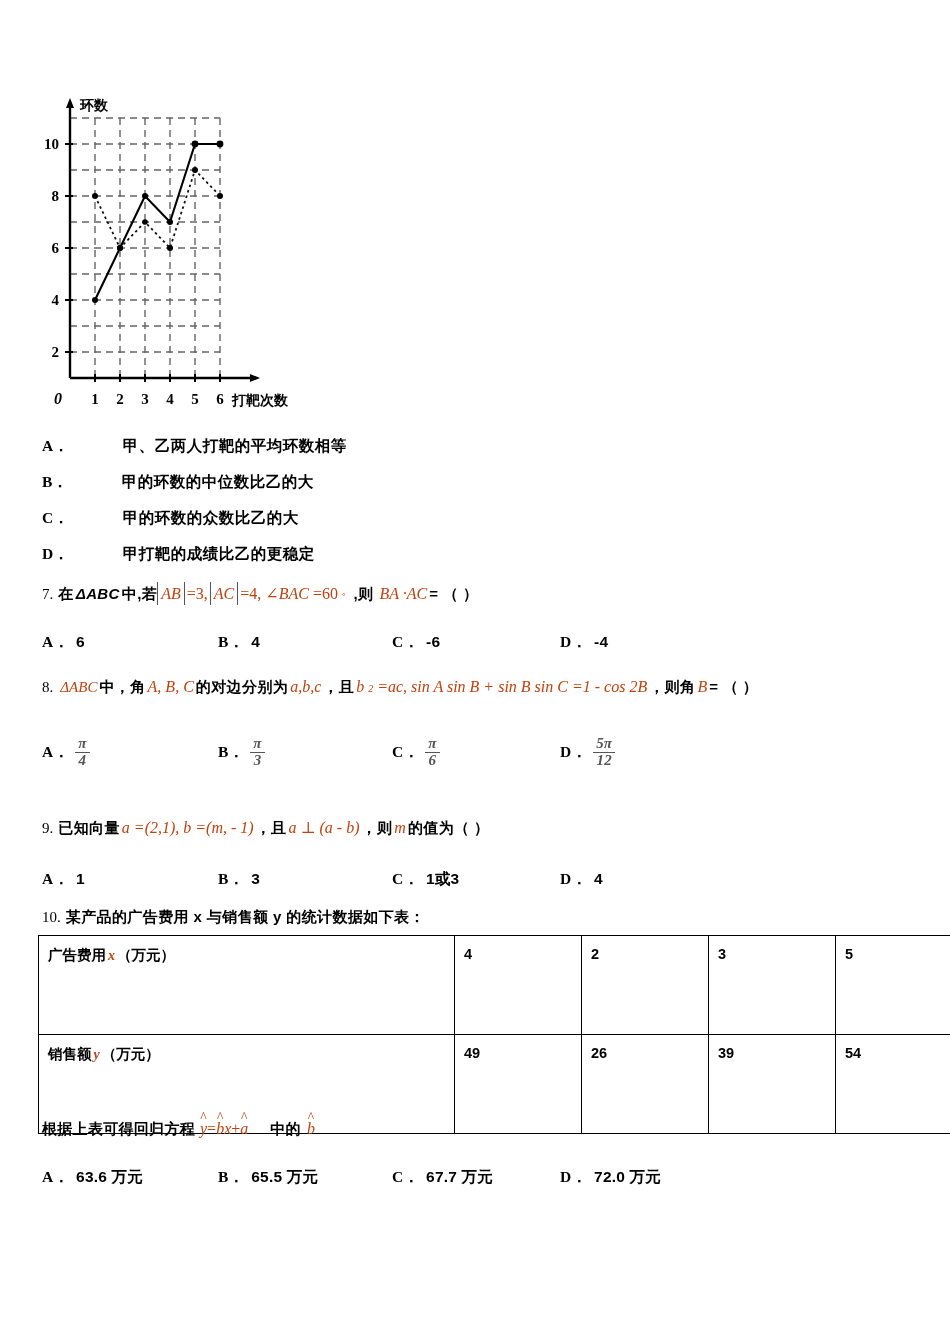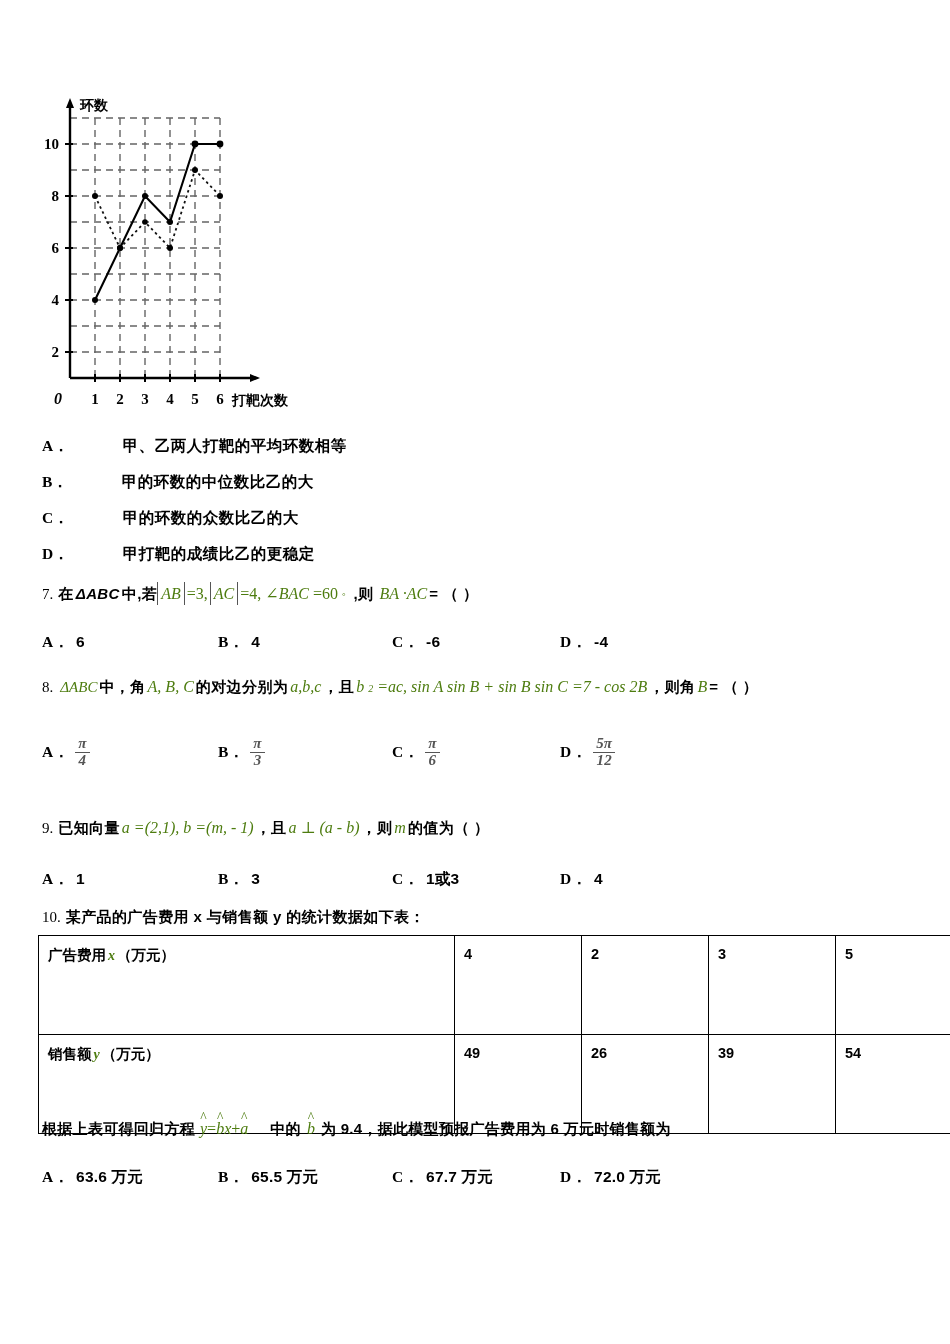--- a/index.html
+++ b/index.html
@@ -91,21 +91,21 @@
   }
   .qtext {
     font-family: "Liberation Sans", "DejaVu Sans", sans-serif;
     font-weight: bold;
     font-size: 15px;
     letter-spacing: 0.4px;
   }
   .math {
     font-family: "Liberation Serif", "DejaVu Serif", serif;
     font-style: italic;
-    color: #4d7c0f;
+    color: #c2410c;
     font-size: 16px;
     padding: 0 2px;
   }
   .math-up { font-style: normal; }
   .abs {
     display: inline-block;
     border-left: 1.3px solid #555;
     border-right: 1.3px solid #555;
     padding: 0 3px;
     font-style: italic;
@@ -324,21 +324,21 @@
   <div class="qstem" style="top:678px">
     <span class="qnum">8.</span>
     <span class="math" style="font-size:15px">ΔABC</span>
     <span class="qtext">中，角</span>
     <span class="math">A, B, C</span>
     <span class="qtext">的对边分别为</span>
     <span class="math">a,b,c</span>
     <span class="qtext">，且</span>
     <span class="math">b</span>
       <sup class="sq math">2</sup>
-    <span class="math">=ac, sin A sin B + sin B sin C =7 - cos 2B</span>
+    <span class="math">=ac, sin A sin B + sin B sin C =1 - cos 2B</span>
     <span class="qtext">，则角</span>
     <span class="math">B</span>
     <span class="qtext">= （  ）</span>
   </div>
   <div class="opt-row" style="top:736px">
     <span class="opt" style="left:0px">
       <span class="lab">A．</span>
       <span class="frac">
         <span class="num">π</span>
         <span class="den">4</span>
@@ -406,21 +406,20 @@
         <td class="val-cell">54</td>
       </tr>
     </tbody>
   </table>
 
   <div class="reg-line">
     <span class="cntext">根据上表可得回归方程</span>
     <span class="math" style="margin-left:3px"><span class="hat">y</span><span class="math-up">=</span><span class="hat">b</span><span>x</span><span class="math-up">+</span><span class="hat">a</span></span>
     <span class="cntext" style="margin-left:20px">中的</span>
     <span class="math hat" style="margin-left:4px">b</span>
-    <span class="cntext" style="margin-left:4px">为 9.4，据此模型预报广告费用为 6 万元时销售额为</span>
   </div>
 
   <div class="opt-row" style="top:1167px">
     <span class="opt" style="left:0px">
       <span class="lab">A．</span><span class="val">63.6 万元</span></span>
     <span class="opt" style="left:176px">
       <span class="lab">B．</span><span class="val">65.5 万元</span></span>
     <span class="opt" style="left:350px">
       <span class="lab">C．</span><span class="val">67.7 万元</span></span>
     <span class="opt" style="left:518px">

